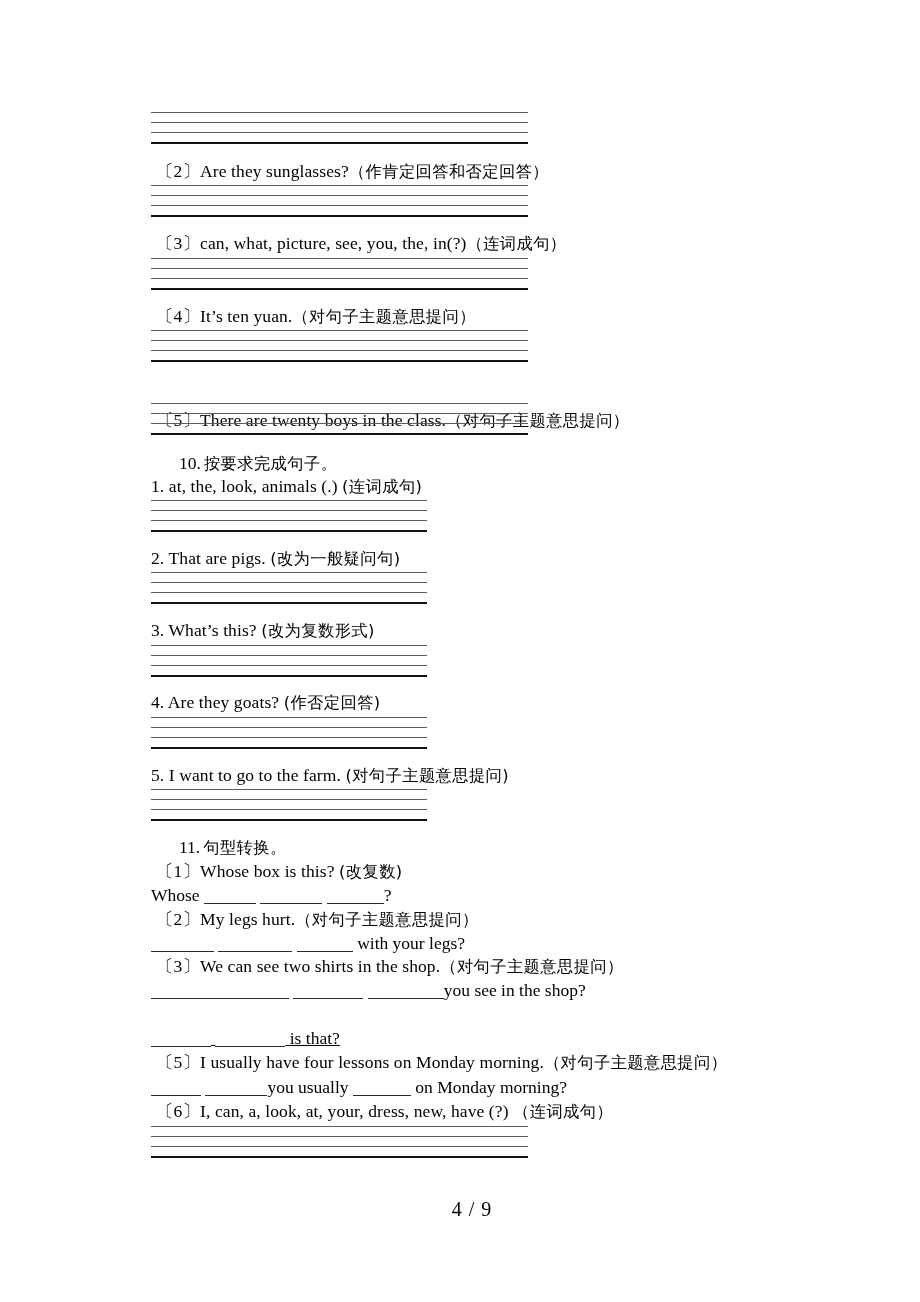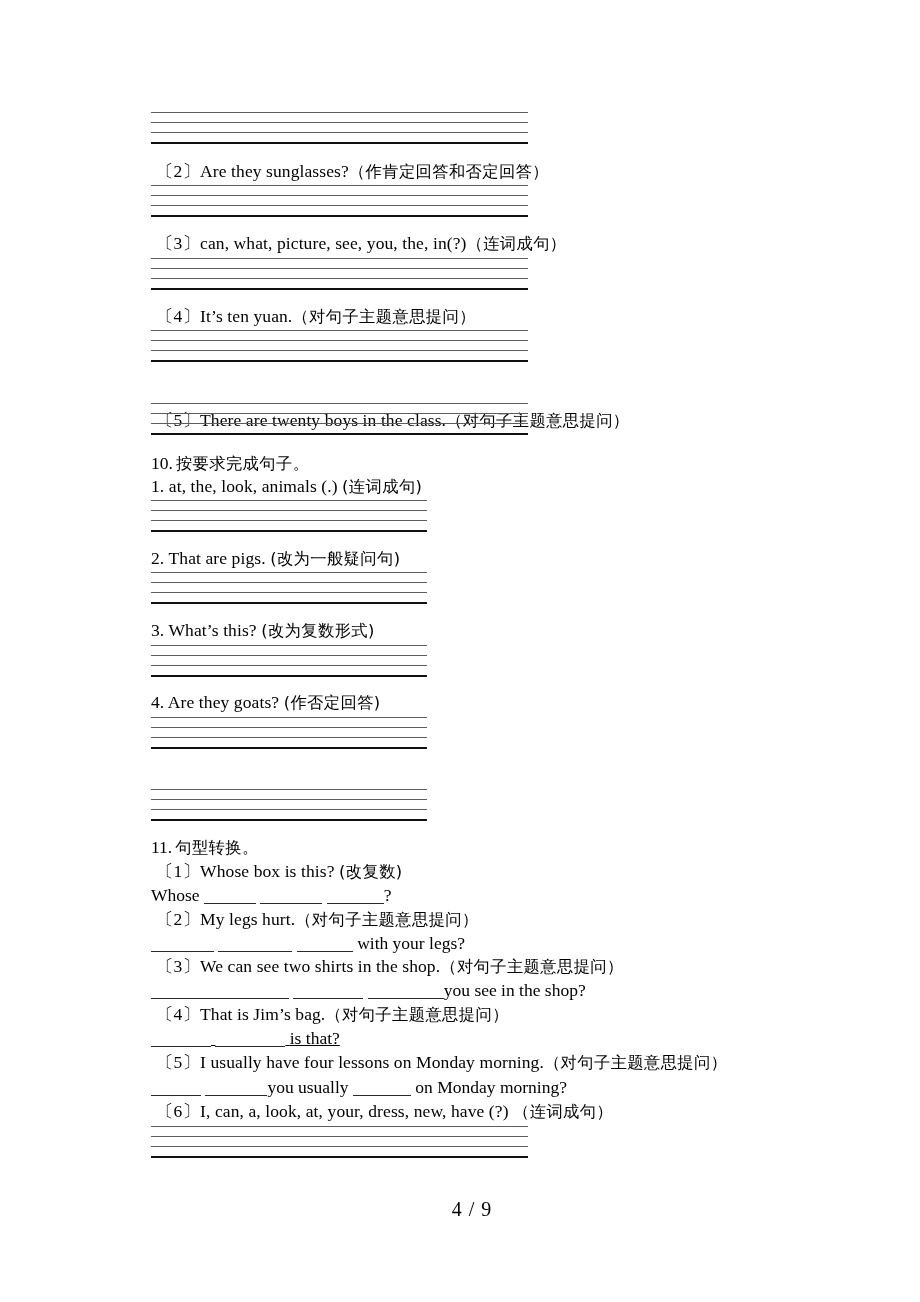--- a/index.html
+++ b/index.html
@@ -28,20 +28,21 @@
   .qline {
     font-size: 17.5px;
     line-height: 1.30;
     white-space: nowrap;
     letter-spacing: 0.1px;
   }
   .heading {
     font-size: 17.5px;
     line-height: 1.30;
     white-space: nowrap;
+    margin-left: 28px;
   }
   .cn {
     font-family: "DejaVu Sans", "Liberation Sans", sans-serif;
     font-size: 16.3px;
     letter-spacing: 0.4px;
   }
 
   
   .answer-block {
     margin: 0;
@@ -171,20 +172,23 @@
   <div class="qline" style="position:absolute; left:139px; top:691px;">
     <span>4.</span> <span>Are they goats?</span> <span class="cn">(作否定回答)</span>
   </div>
   <div class="answer-block" style="position:absolute; left:139px; top:717px; width:276px;">
     <div class="rule"></div>
     <div class="rule"></div>
     <div class="rule"></div>
     <div class="rule thick"></div>
   </div>
 
+  <div class="qline" style="position:absolute; left:139px; top:764px;">
+    <span>5.</span> <span>I want to go to the farm.</span> <span class="cn">(对句子主题意思提问)</span>
+  </div>
   <div class="answer-block" style="position:absolute; left:139px; top:789px; width:276px;">
     <div class="rule"></div>
     <div class="rule"></div>
     <div class="rule"></div>
     <div class="rule thick"></div>
   </div>
 
   <div class="heading" style="position:absolute; left:139px; top:836px;">
     <span>11.</span><span class="cn" style="margin-left:3px;">句型转换。</span>
   </div>
@@ -210,23 +214,20 @@
 
   <div class="qline" style="position:absolute; left:144px; top:955px;">
     <span>〔3〕</span><span>We can see two shirts in the shop.</span><span class="cn">（对句子主题意思提问）</span>
   </div>
   <div class="blankrow" style="position:absolute; left:139px; top:979px;">
     <span class="blank" style="width:63px;"></span><span class="blank" style="width:75px;"></span>
     <span class="blank" style="width:70px;"></span>
     <span class="blank" style="width:76px;"></span><span>you see in the shop?</span>
   </div>
 
-  <div class="qline" style="position:absolute; left:144px; top:1003px;">
-    <span>〔4〕</span><span>That is Jim’s bag.</span><span class="cn">（对句子主题意思提问）</span>
-  </div>
   <div class="blankrow" style="position:absolute; left:139px; top:1027px;text-decoration:underline;">
     <span class="blank" style="width:60px;"></span>
     <span class="blank" style="width:70px;"></span> <span>is that?</span>
   </div>
 
   <div class="qline" style="position:absolute; left:144px; top:1051px;">
     <span>〔5〕</span><span>I usually have four lessons on Monday morning.</span><span class="cn">（对句子主题意思提问）</span>
   </div>
   <div class="blankrow" style="position:absolute; left:139px; top:1076px;">
     <span class="blank" style="width:50px;"></span>

